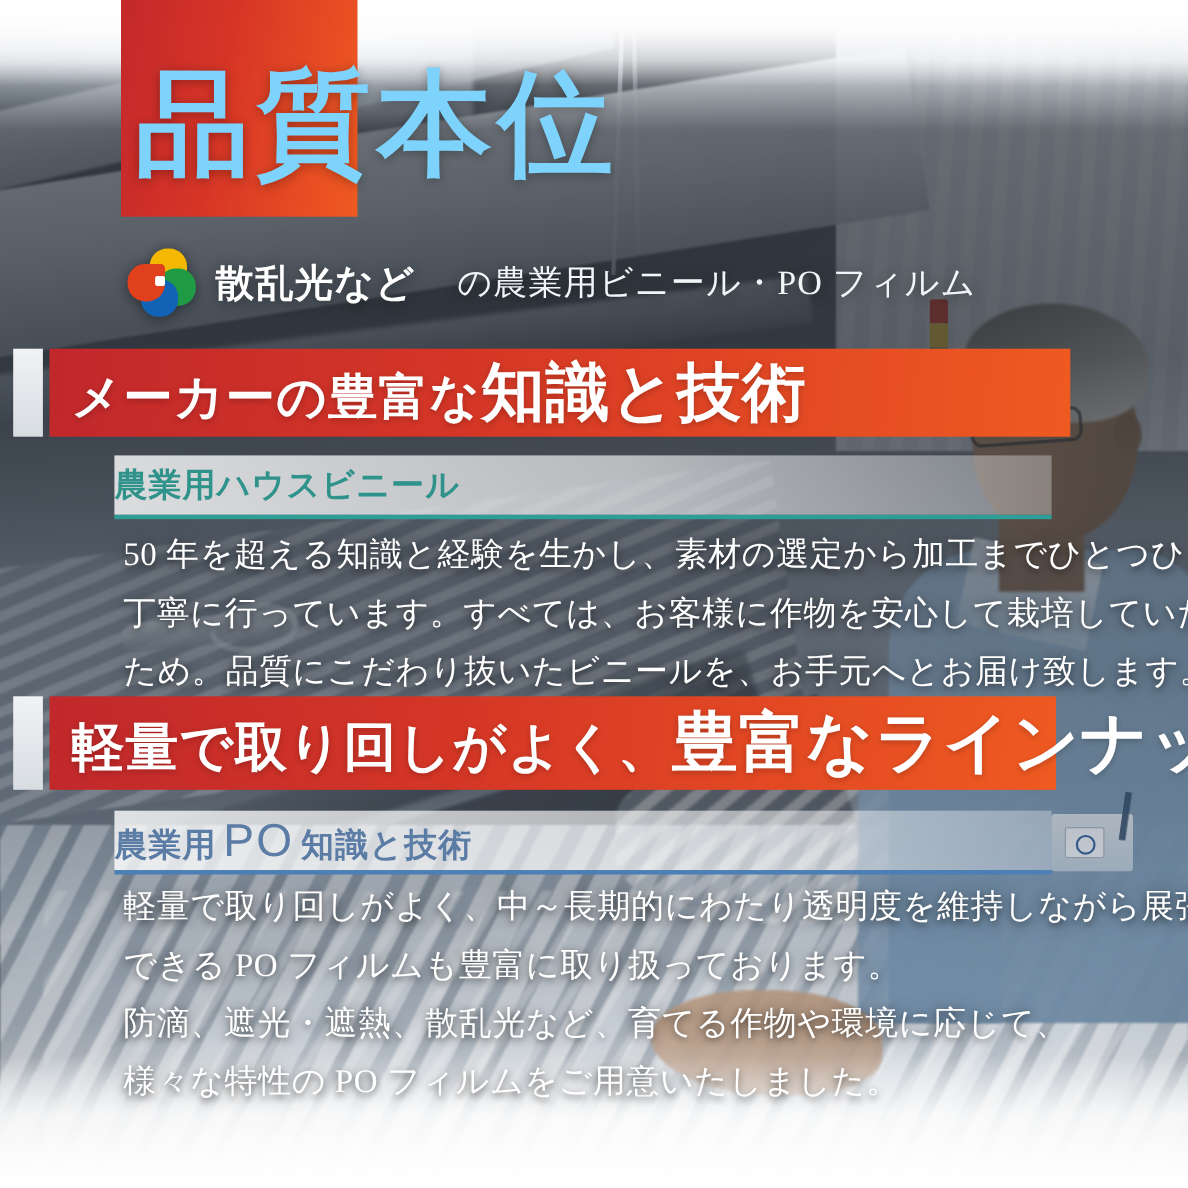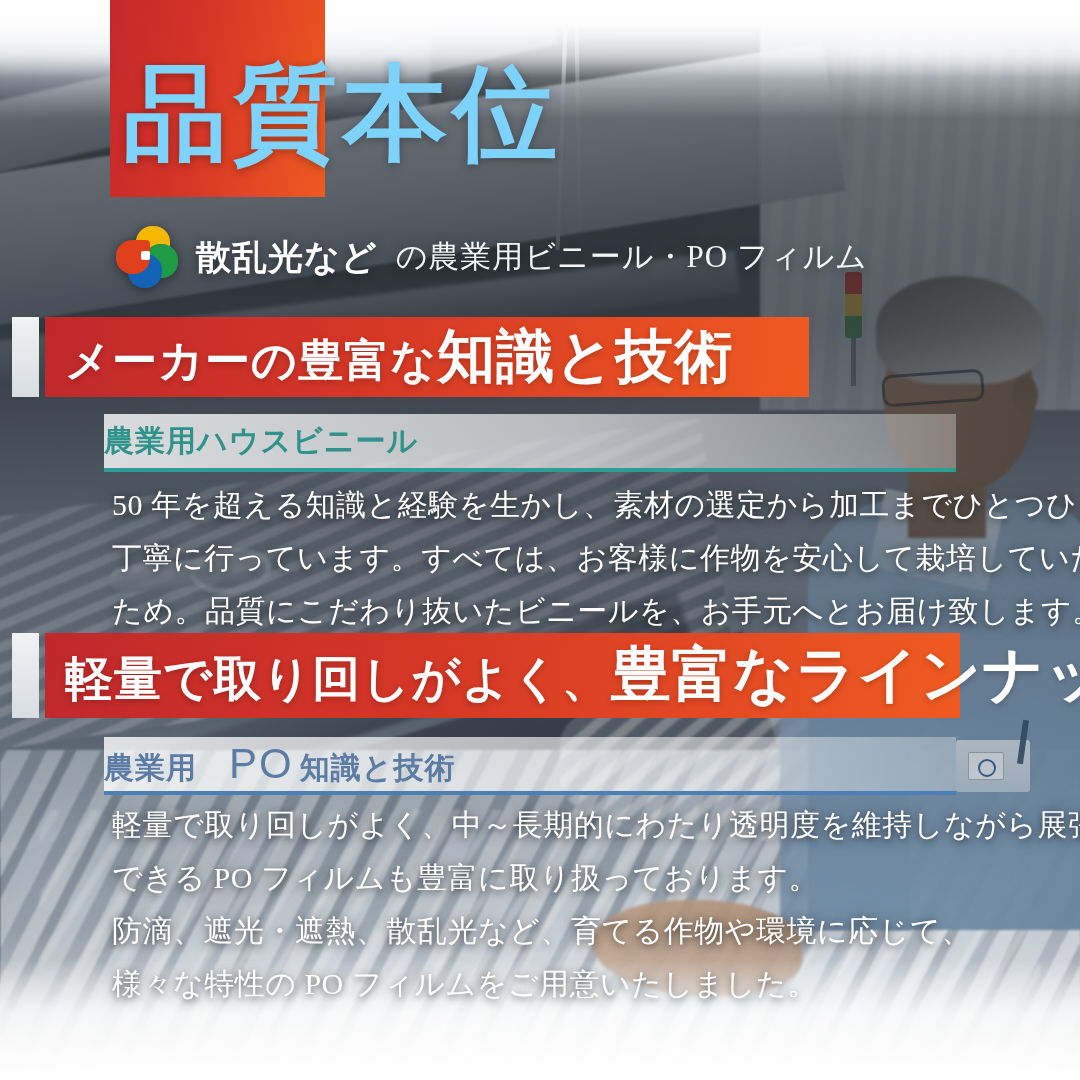--- a/index.html
+++ b/index.html
@@ -307,34 +307,34 @@
   .p-core{width:9px;height:9px;background:#ffffff;left:25px;top:25px;border-radius:2px;z-index:5;}
 
   .brand-name{
     font-family:"Liberation Sans", sans-serif;
     font-weight:700;font-size:35px;color:#fff;letter-spacing:1px;
     white-space:nowrap;
   }
   .brand-tail{
     font-family:"Liberation Serif", serif;
     font-size:31px;color:#f2f5f8;letter-spacing:1px;
-    white-space:nowrap;margin-left:0;
+    white-space:nowrap;margin-left:20px;
   }
 
   
   .accent-bar{
     position:absolute;width:27px;
     background:linear-gradient(180deg,#f0f2f4,#d8dde2);
   }
   .band{
     position:absolute;left:45px;
     background:linear-gradient(95deg,#c1282b 0%,#d43626 40%,#ef5a21 100%);
     display:flex;align-items:center;
   }
-  .band-a{top:317px;width:764px;height:80px;}
+  .band-a{top:317px;width:928px;height:80px;}
   .band-b{top:633px;width:915px;height:85px;}
   .accent-a{left:12px;top:317px;height:80px;}
   .accent-b{left:12px;top:633px;height:85px;}
 
   .band-txt{
     color:#fff;white-space:nowrap;
     font-family:"Liberation Serif", serif;
     font-weight:700;
     text-shadow:0 2px 6px rgba(0,0,0,.22);
     padding-left:20px;
@@ -352,21 +352,21 @@
   }
   .plate-a{top:414px;width:852px;height:54px;border-bottom:4px solid #2e9d95;}
   .plate-b{top:737px;width:852px;height:54px;border-bottom:4px solid #4c7fb5;}
   .plate-txt{
     font-family:"Liberation Sans", sans-serif;
     font-weight:700;white-space:nowrap;
     display:flex;align-items:baseline;
   }
   .plate-a .plate-txt{color:#2f938c;font-size:30px;letter-spacing:1px;}
   .plate-b .plate-txt{color:#5b7ca5;font-size:30px;letter-spacing:1px;}
-  .plate-b .plate-txt .po{font-size:42px;font-weight:400;letter-spacing:2px;padding:0 6px;margin-left:26px;}
+  .plate-b .plate-txt .po{font-size:42px;font-weight:400;letter-spacing:2px;padding:0 6px;}
 
   
   .para{
     position:absolute;left:112px;
     color:#ffffff;
     font-family:"Liberation Serif", serif;
     font-size:30px;
     line-height:53px;
     letter-spacing:.5px;
     white-space:nowrap;

